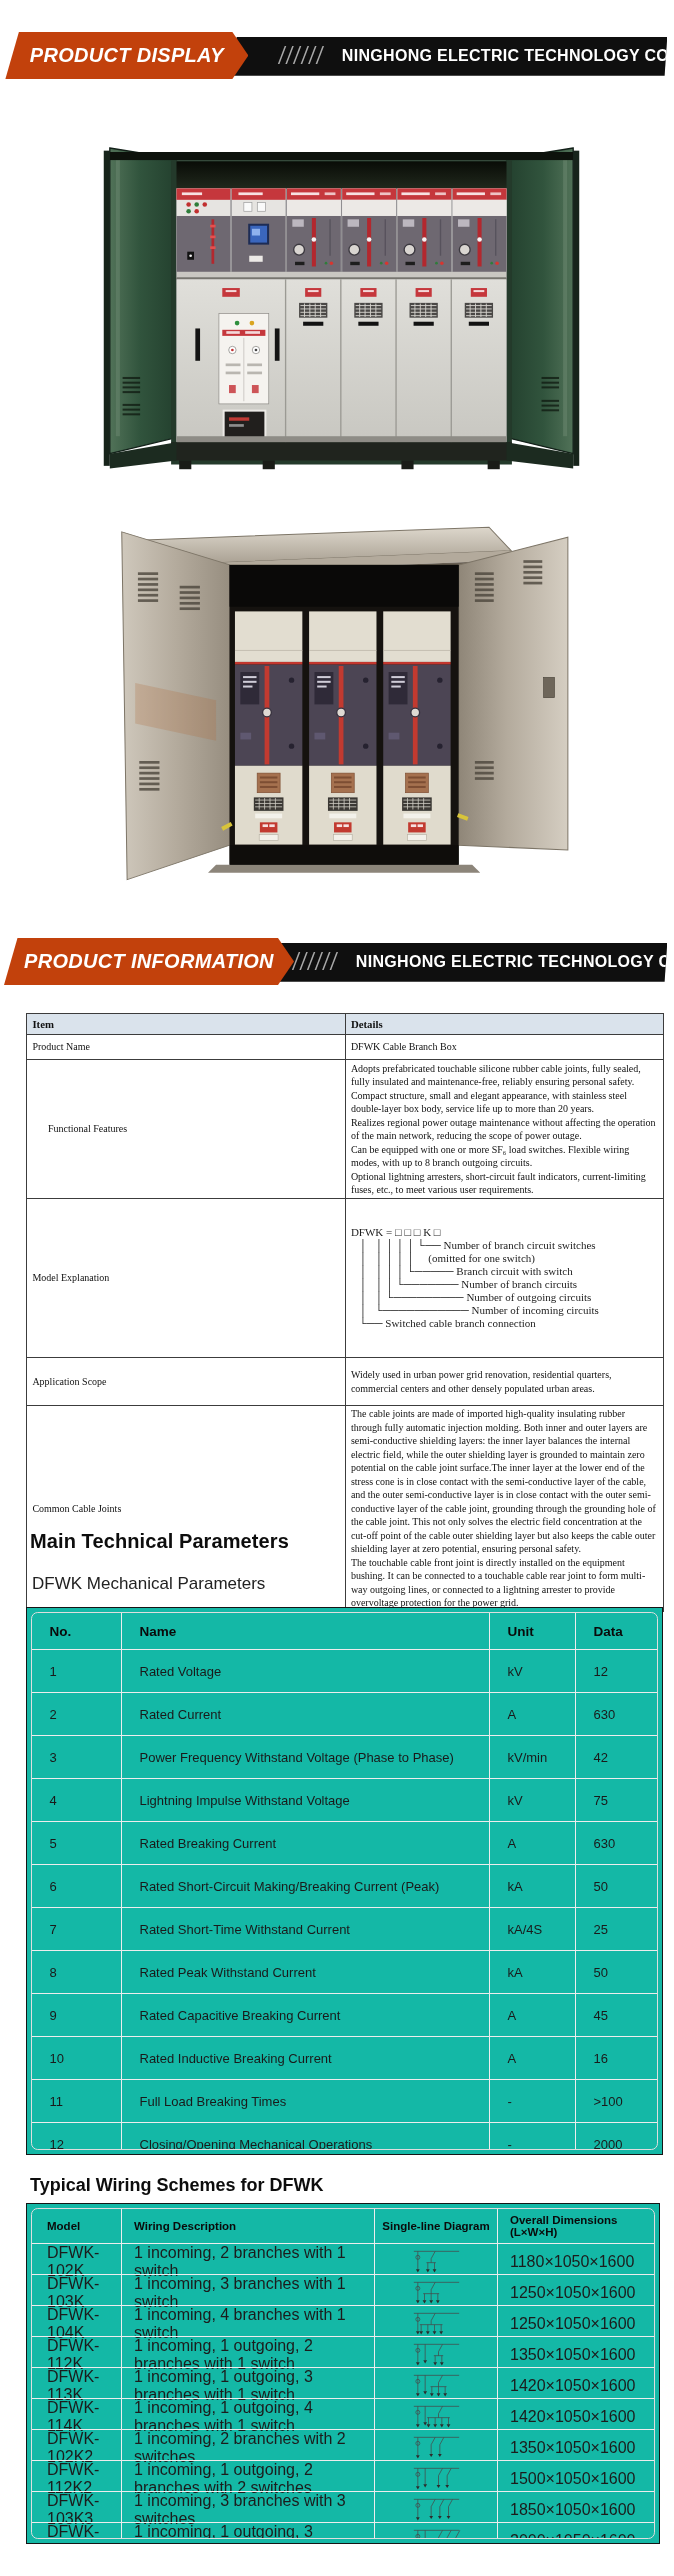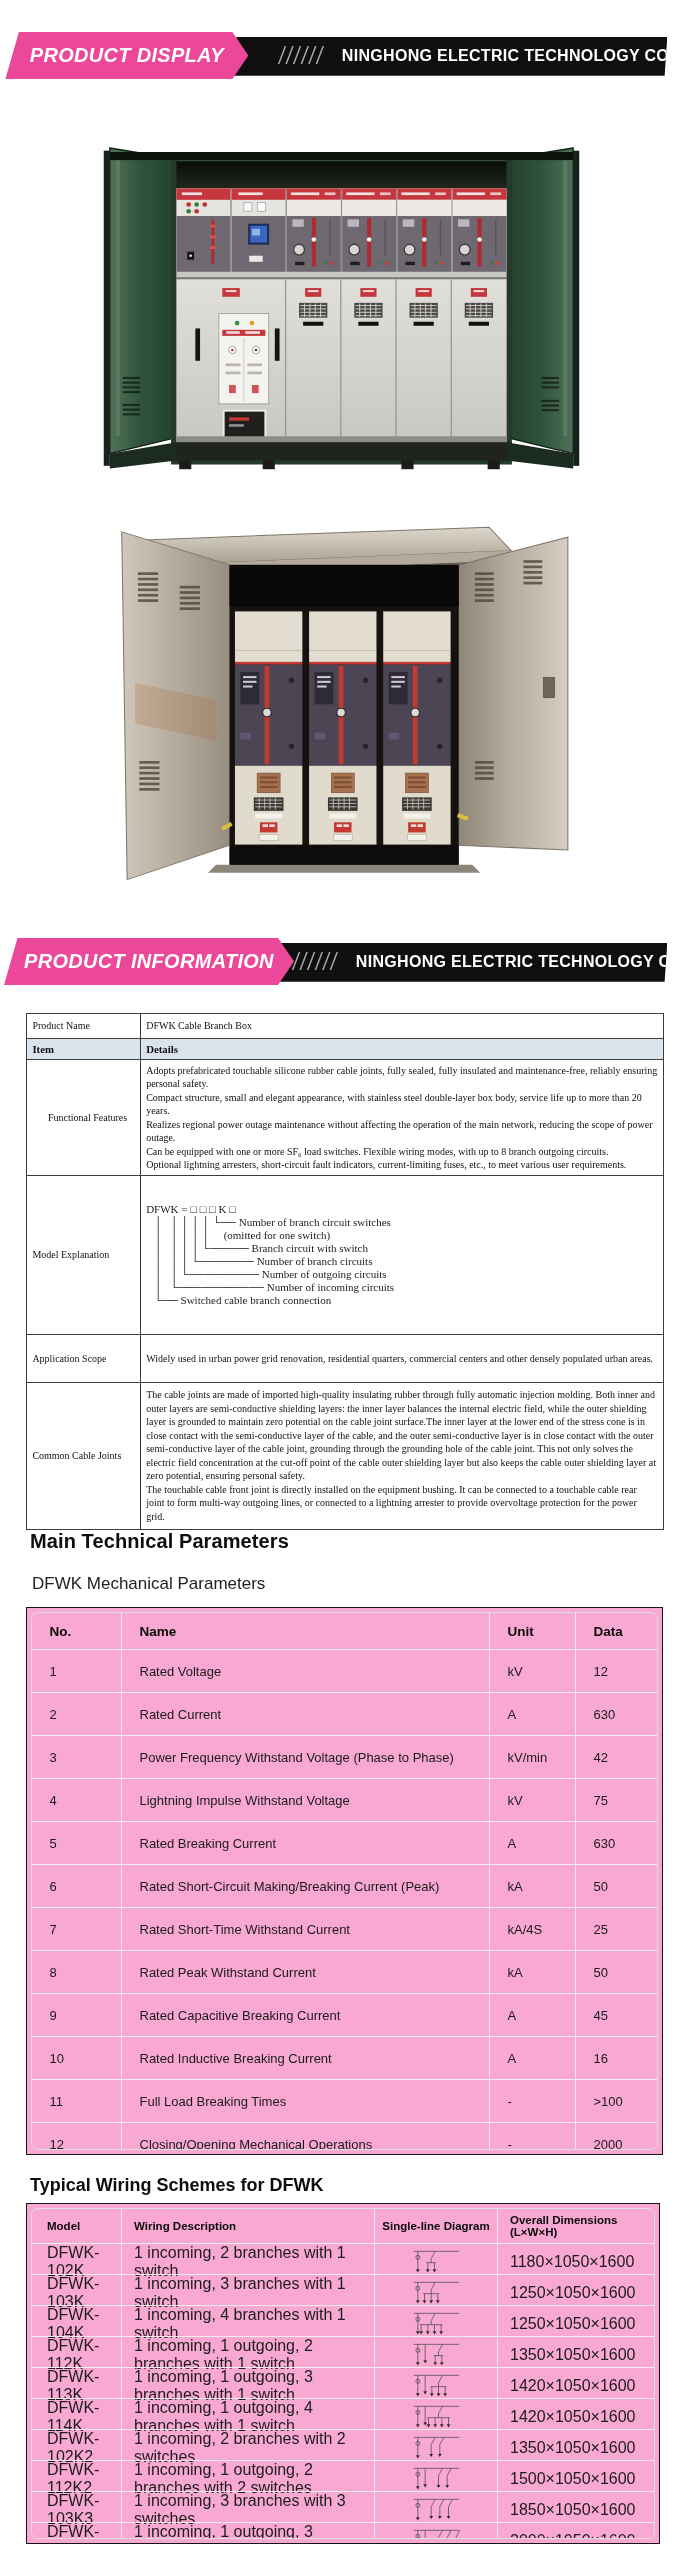--- a/index.html
+++ b/index.html
@@ -7,21 +7,21 @@
 
   
   .banner{position:absolute;left:0;right:0;height:49px;}
   .bar-black{position:absolute;top:4.7px;height:39px;right:6.7px;background:#0f0f0f;
     clip-path:polygon(10.8px 0,100% 0,calc(100% - 2.7px) 100%,0 100%);
     display:flex;align-items:center;}
   .banner-1 .bar-black{left:226px;padding-left:53px;}
   .banner-2 .bar-black{left:262px;padding-left:31px;}
   .slashes{font-style:italic;font-weight:400;font-size:20px;color:#a9a9a9;letter-spacing:2px;transform:scaleY(1.15);}
   .company{font-weight:700;font-size:16px;color:#fff;letter-spacing:0.3px;margin-left:17.5px;white-space:nowrap;}
-  .ribbon{position:absolute;top:0;height:47px;background:#ec4899;display:flex;align-items:center;justify-content:center;
+  .ribbon{position:absolute;top:0;height:47px;background:#c2410c;display:flex;align-items:center;justify-content:center;
     clip-path:polygon(13.5px 0,calc(100% - 16px) 0,100% 50%,calc(100% - 16px) 100%,0 100%);}
   .banner-1 .ribbon{left:5.4px;width:243px;}
   .banner-2 .ribbon{left:4px;width:290px;}
   .ribbon span{font-style:italic;font-weight:700;font-size:20px;color:#fff;letter-spacing:0.3px;transform:scaleY(1.05);}
 
   
   .photo{position:absolute;}
 
   
   table.info{position:absolute;left:26px;top:1013px;width:638px;border-collapse:collapse;
@@ -33,21 +33,21 @@
   td.item-cell{width:102px;font-size:10.8px;}
   td.details-cell{white-space:pre-line;}
   pre.model-tree{margin:0;font-family:Liberation Serif, serif;font-size:11px;line-height:13px;color:#1c1c1c;}
 
   
   .h-main{position:absolute;left:30px;top:1530px;font-size:20px;font-weight:700;color:#0d0d0d;letter-spacing:0.1px;}
   .h-sub{position:absolute;left:32px;top:1574px;font-size:17px;font-weight:400;color:#222;}
   .h-wiring{position:absolute;left:30px;top:2175px;font-size:18px;font-weight:700;color:#0d0d0d;}
 
   
-  .card{position:absolute;background:#f9a8d4;border:1.3px solid #151515;}
+  .card{position:absolute;background:#14b8a6;border:1.3px solid #151515;}
   .card-inner{position:absolute;inset:4px;border:0.7px solid #dedede;border-radius:6.7px;overflow:hidden;
     display:flex;flex-direction:column;}
   #tech-card{left:26px;top:1607px;width:635px;height:546px;}
   #wiring-card{left:26px;top:2203px;width:632px;height:339px;}
 
   .trow{display:grid;grid-template-columns:89px 368px 86px 1fr;align-items:center;border-top:0.7px solid #ededed;}
   .trow:first-child{border-top:none;}
   .trow>div{height:100%;display:flex;align-items:center;border-left:0.7px solid #ededed;padding-left:17.5px;box-sizing:border-box;}
   .trow>div:first-child{border-left:none;}
   #tech-card .thead{height:36px;font-weight:700;font-size:13.5px;color:#0a0a0a;flex:0 0 auto;}
@@ -368,26 +368,26 @@
 
     </div>
     <div class="ribbon">
       <span>PRODUCT INFORMATION</span>
     </div>
   </header>
 
   <table class="info">
     <tbody>
         <tr>
+      <th>Item</th>
+      <th>Details</th>
+    </tr>
+    <tr>
       <td class="item-cell" style="height:21.6px;">Product Name</td>
       <td class="details-cell">DFWK Cable Branch Box</td>
-    </tr>
-    <tr>
-      <th>Item</th>
-      <th>Details</th>
     </tr>
     <tr>
       <td class="item-cell" style="height:112px;padding-left:21px;">Functional Features</td>
       <td class="details-cell">Adopts prefabricated touchable silicone rubber cable joints, fully sealed, fully insulated and maintenance-free, reliably ensuring personal safety.
 Compact structure, small and elegant appearance, with stainless steel double-layer box body, service life up to more than 20 years.
 Realizes regional power outage maintenance without affecting the operation of the main network, reducing the scope of power outage.
 Can be equipped with one or more SF₆  load switches. Flexible wiring modes, with up to 8 branch outgoing circuits.
 Optional lightning arresters, short-circuit fault indicators, current-limiting fuses, etc., to meet various user requirements.</td>
     </tr>
     <tr>

